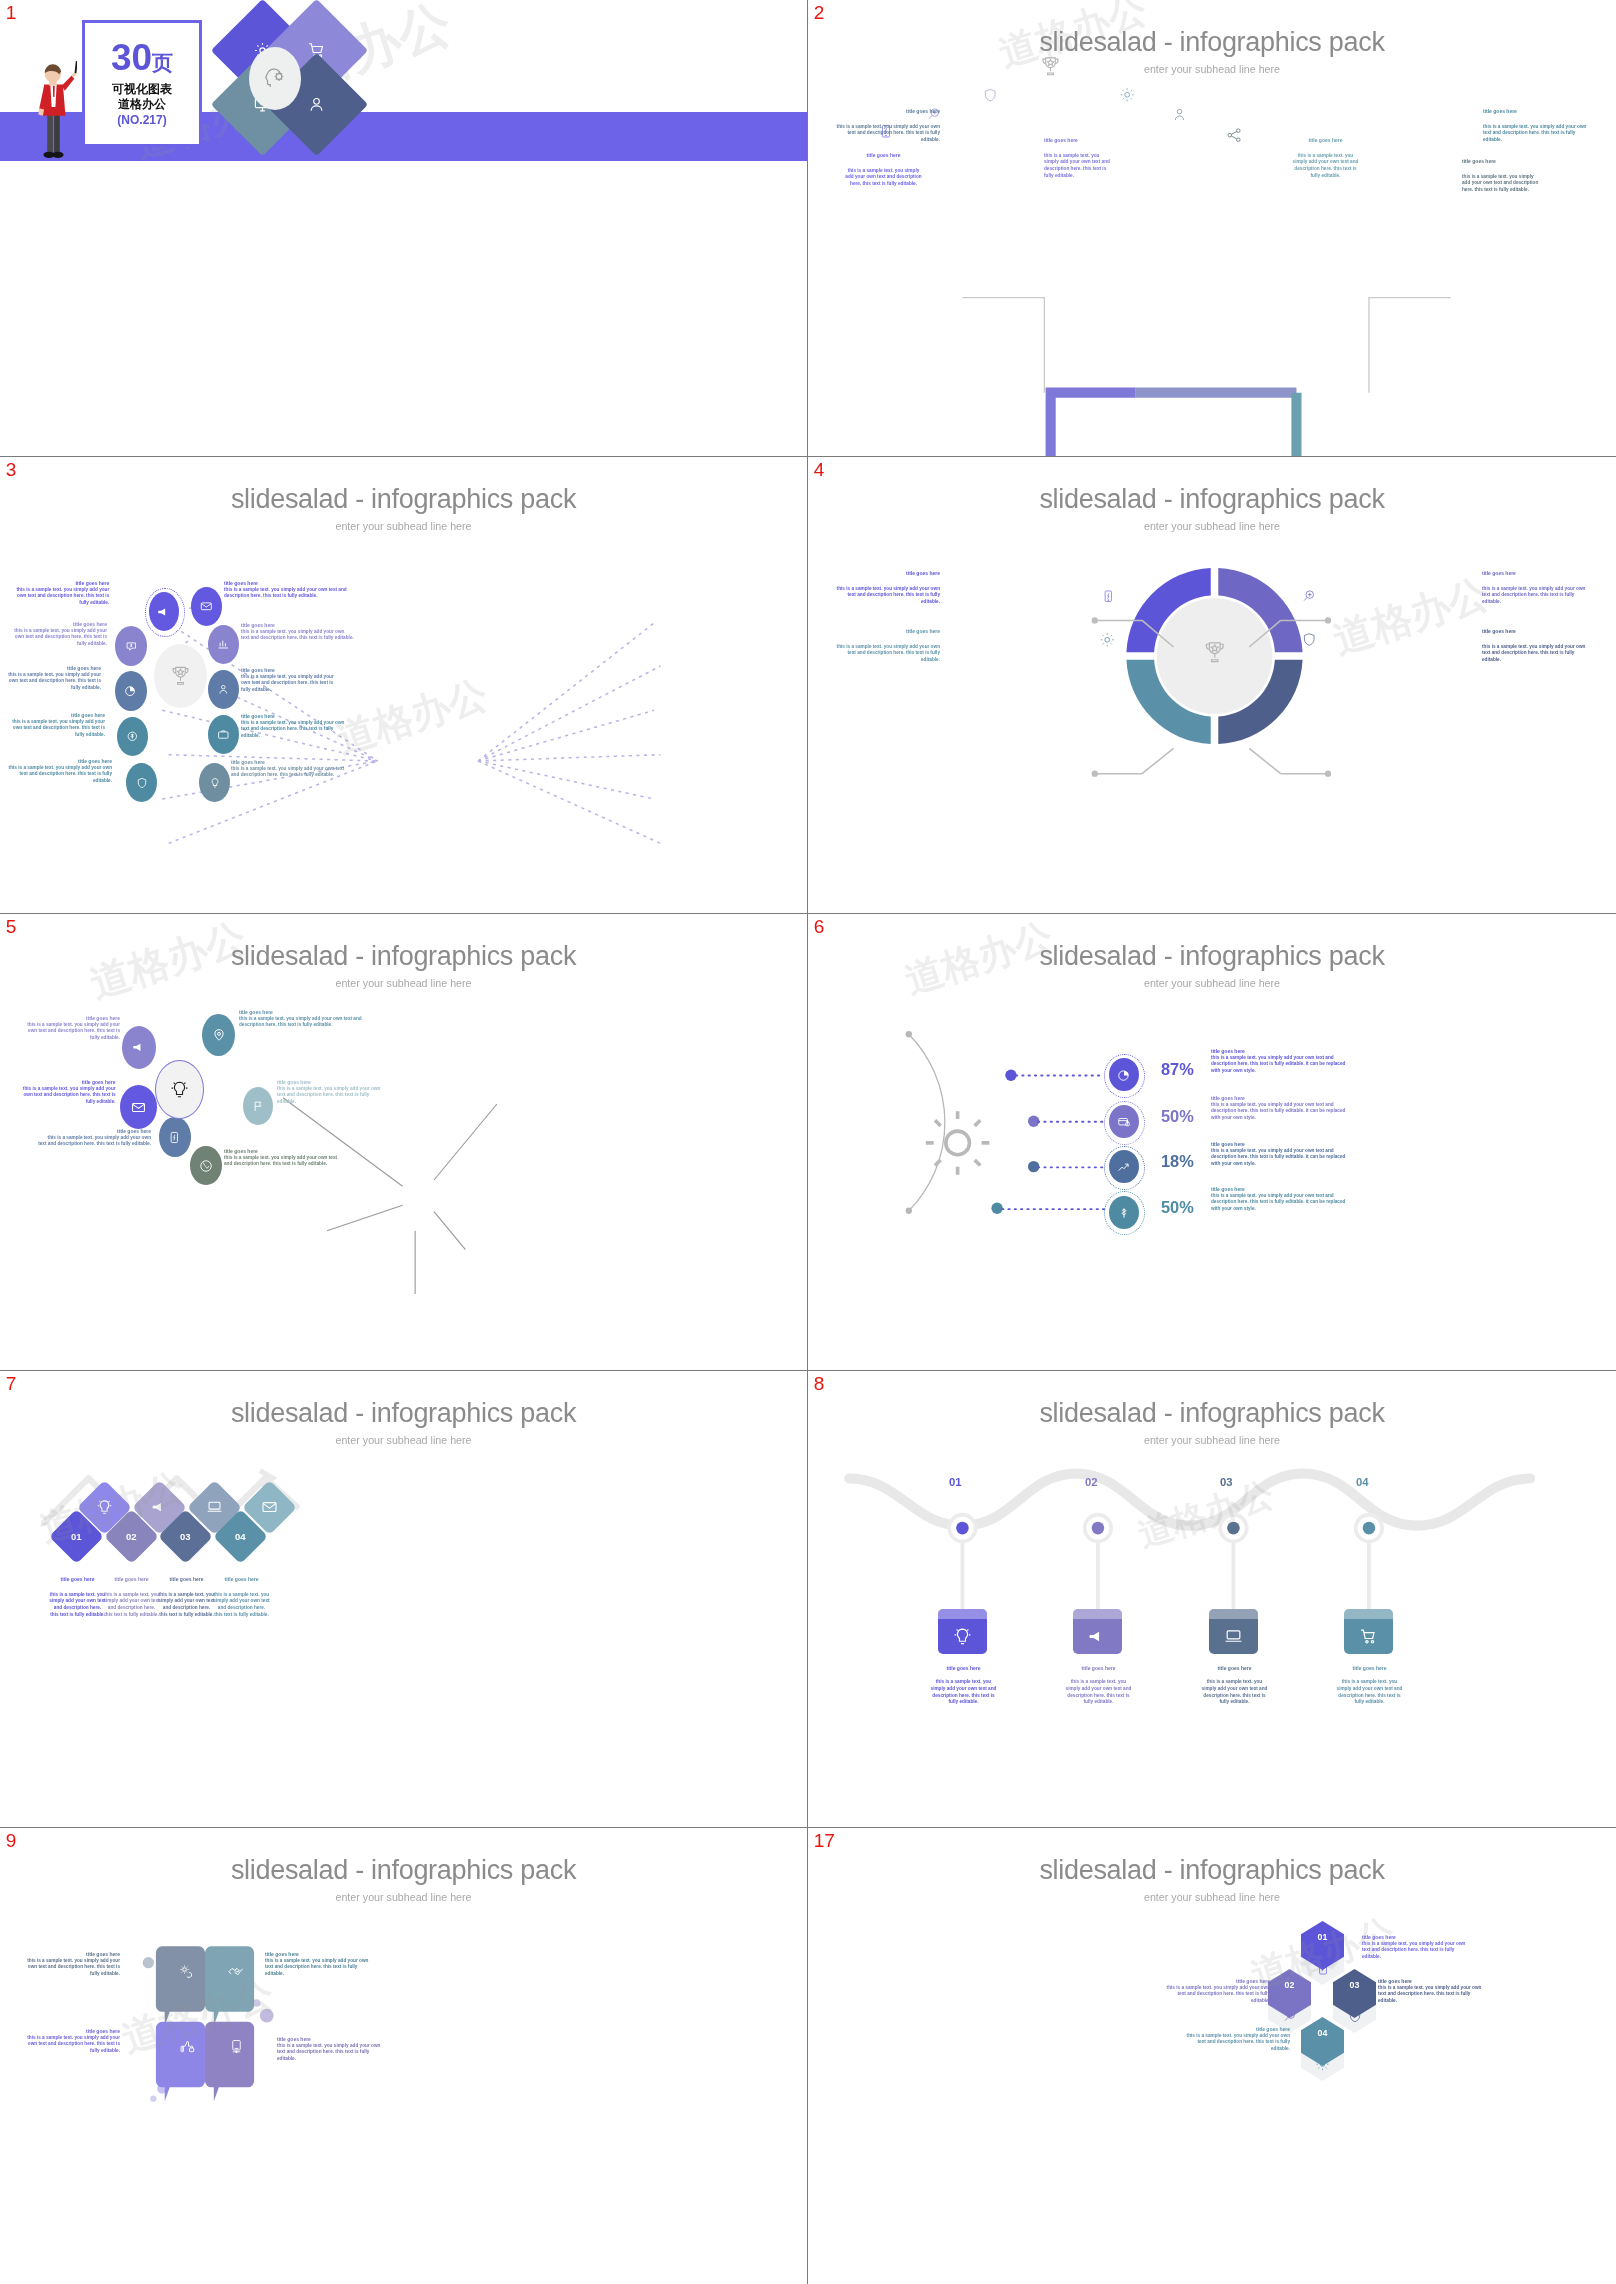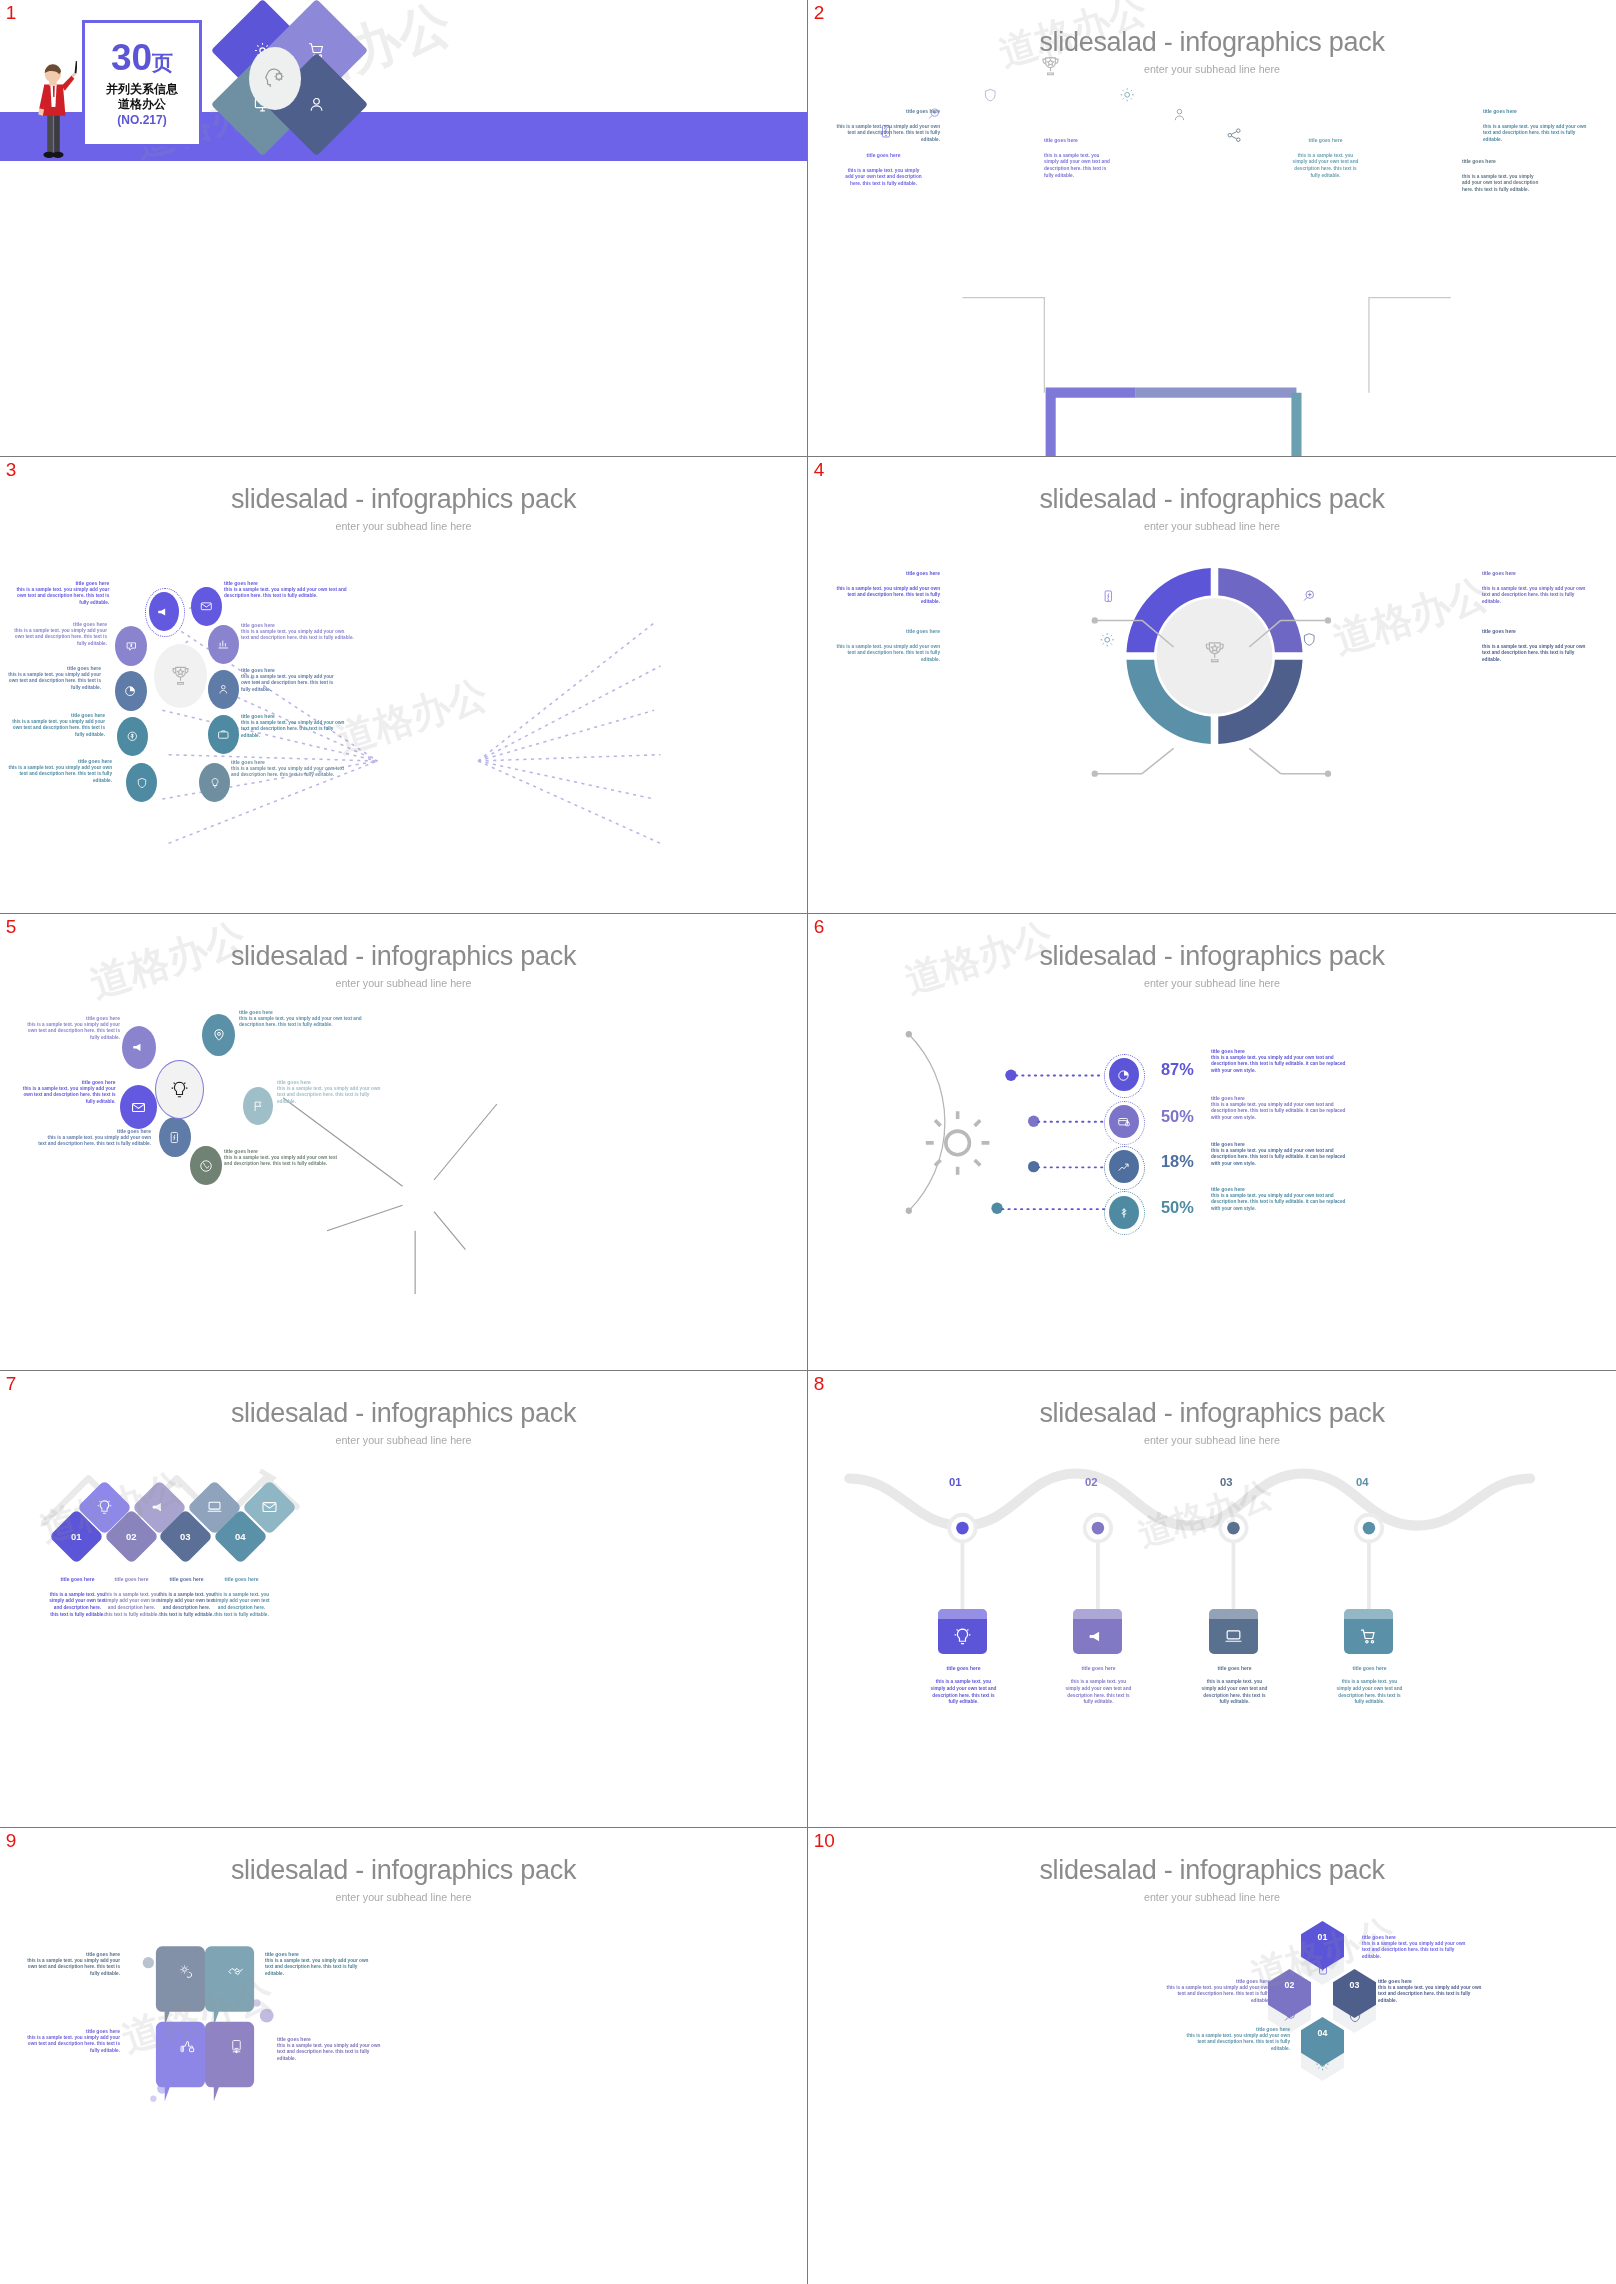--- a/index.html
+++ b/index.html
@@ -124,21 +124,21 @@
       <path d="M65 27 L72 22 L74 25 L68 31 Z" fill="#f2cbae"></path>
       <line x1="72" y1="24" x2="74" y2="5" stroke="#1a1a1a" stroke-width="3"></line>
       <circle cx="36" cy="26" r="13" fill="#f2cbae"></circle>
       <path d="M23 24 a13 13 0 0 1 26 -2 l-3 4 c-4-6-16-7-23-2Z" fill="#6b4b33"></path>
       <rect x="30" y="36" width="12" height="8" fill="#f2cbae"></rect>
     </svg>
 
     <div class="s1-box">
       <div class="s1-40"><span>30</span><small>页</small></div>
       <div class="s1-cn">
-        <div>并列关系信息</div>
+        <div>可视化图表</div>
         <div>道格办公</div>
       </div>
       <div class="s1-no">(NO.217)</div>
     </div>
 
     <div class="wm" style="left:246px;top:19px;font-size:52px;transform:rotate(-18deg);">道格办公</div>
     <div class="wm" style="left:132px;top:95px;font-size:39px;transform:rotate(-18deg);">道格办公</div>
   </div>
 
   <div class="slide col2">
@@ -902,21 +902,21 @@
       </div>
     <div class="blk" style="left:277px;top:208px;width:107px;text-align:left;color:#7d72b8;">
         <div class="tt">title goes here</div>
         <div class="bd">this is a sample text. you simply add your own text and description here. this text is fully editable.</div>
       </div>
 
     <div class="wm" style="left:120px;top:161px;font-size:39px;transform:rotate(-18deg);">道格办公</div>
   </div>
 
   <div class="slide col2 row5">
-    <div class="snum">10</div>
+    <div class="snum">17</div>
     <div class="deck-title">slidesalad - infographics pack</div>
     <div class="deck-sub">enter your subhead line here</div>
 
     <div class="hexg" style="left:493px;top:108px;">
         <span class="ico">
           <svg width="14" height="16.4" viewBox="0 0 24 24" fill="none" stroke="#6c63e8" stroke-width="1.3">
             <rect x="6" y="2" width="12" height="20" rx="2"></rect>
             <path d="M13 7l-2 5h2l-2 5"></path>
           </svg>
         </span>

